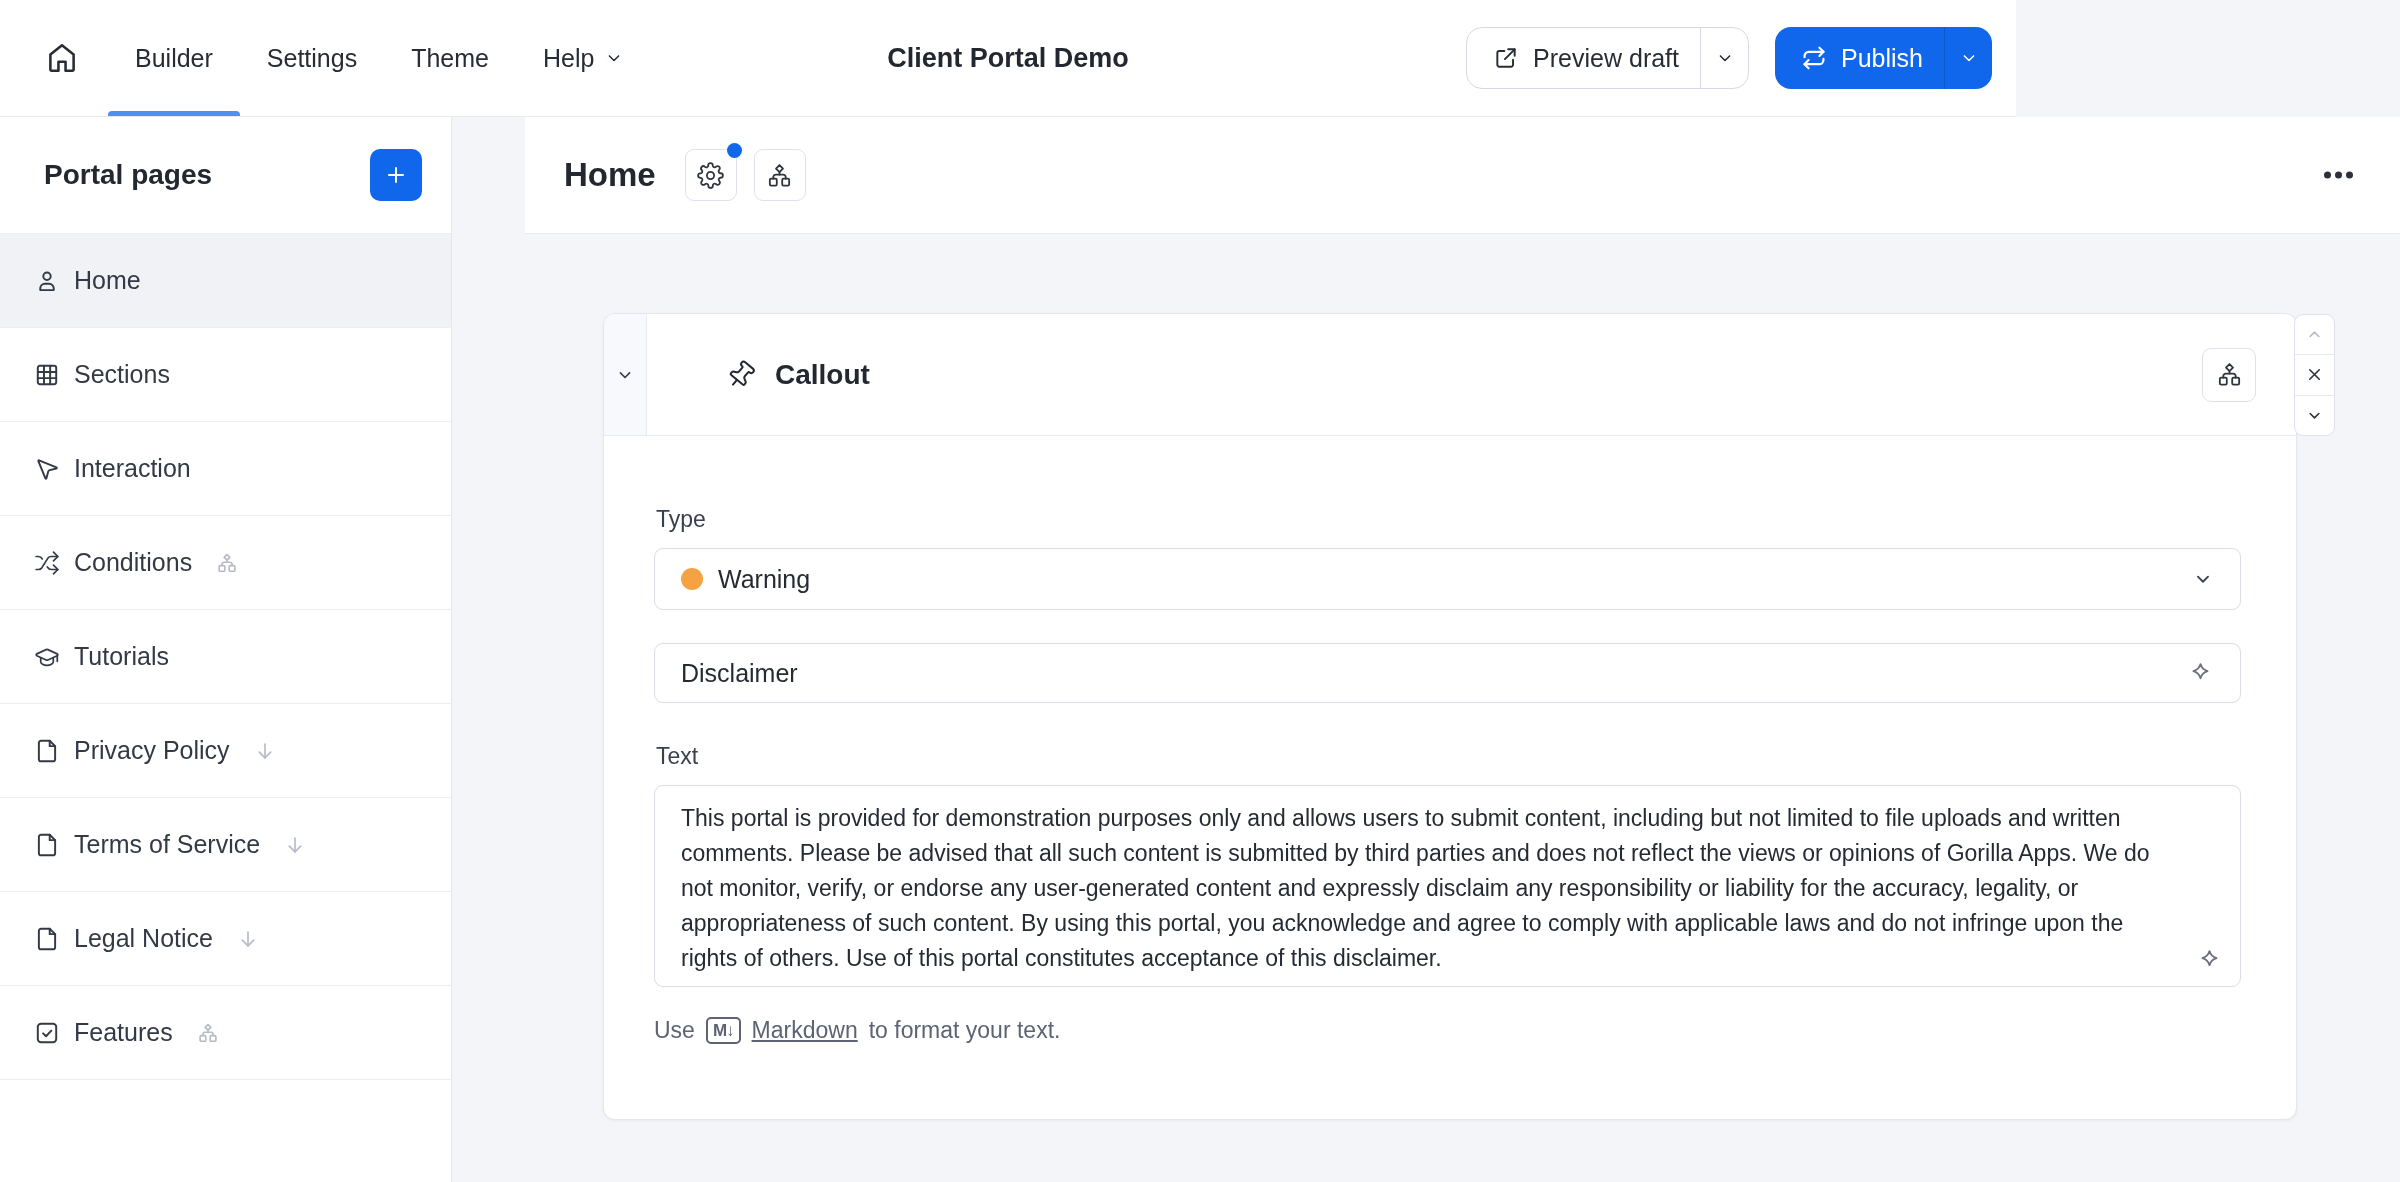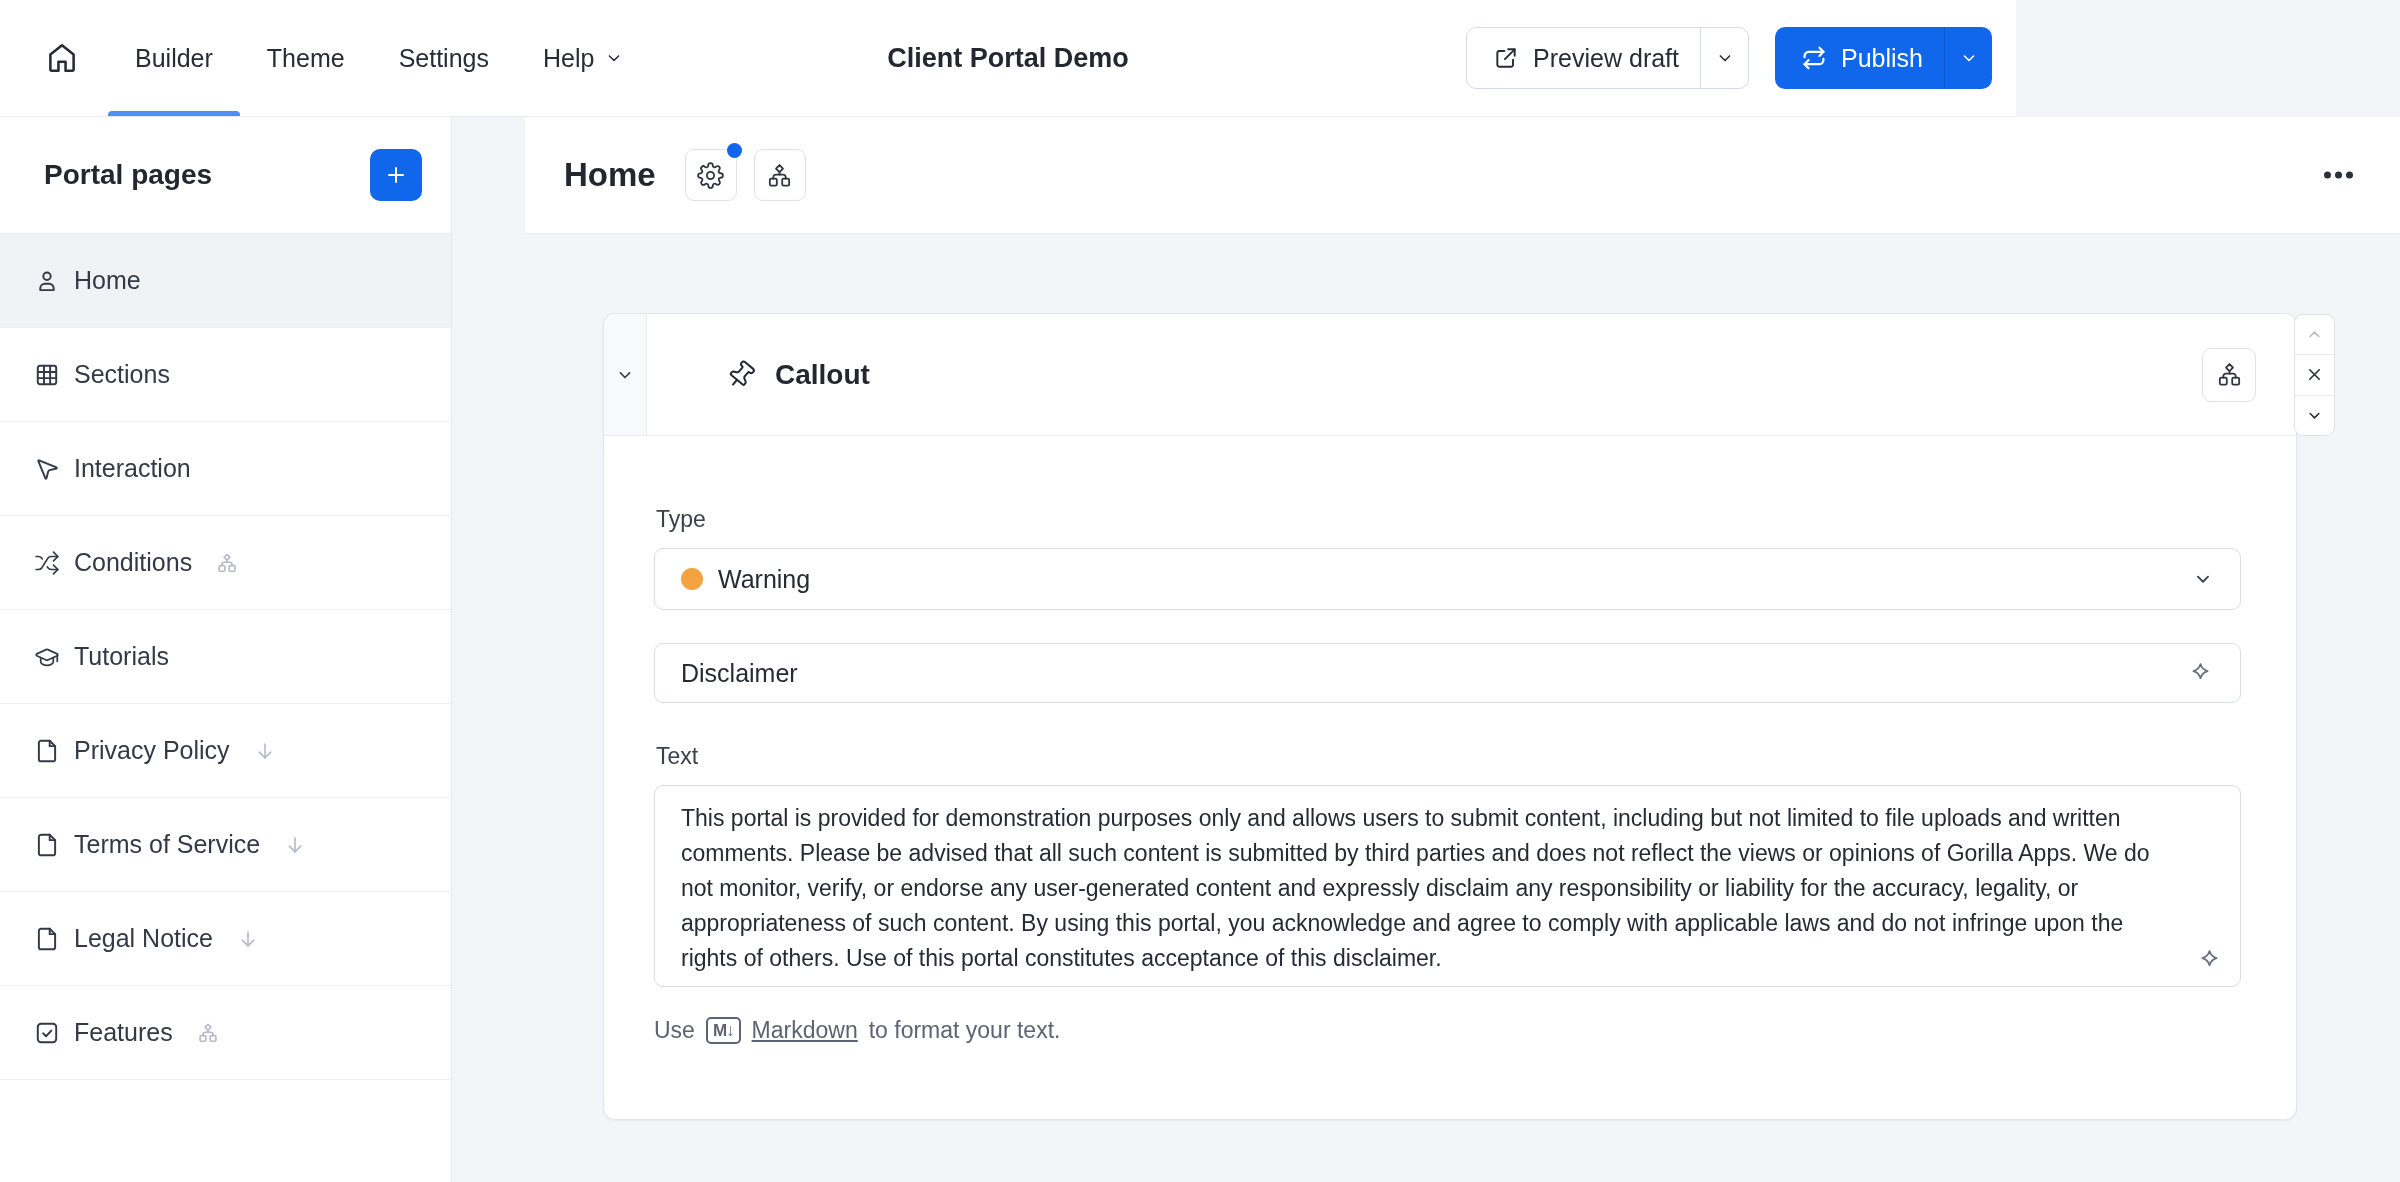--- a/index.html
+++ b/index.html
@@ -19,21 +19,21 @@
 
   
   .topbar{position:absolute;left:0;top:0;width:2016px;height:117px;background:#fff;border-bottom:1px solid var(--border);z-index:5;}
   .home-btn{position:absolute;left:40px;top:50%;transform:translateY(-50%);width:44px;height:44px;display:flex;align-items:center;justify-content:center;color:var(--text);}
   .nav{position:absolute;left:108px;top:0;height:100%;display:flex;}
   .nav-item{position:relative;display:flex;align-items:center;gap:10px;padding:0 27px;font-size:25px;color:var(--text);}
   .nav-item.active::after{content:"";position:absolute;left:0;right:0;bottom:0;height:5px;border-radius:4px 4px 0 0;background:var(--accent-underline);}
   .nav-chev{width:20px;height:20px;color:var(--text);}
   .app-title{position:absolute;left:50%;top:50%;transform:translate(-50%,-50%);font-size:27px;font-weight:700;color:#23272F;white-space:nowrap;}
   .topbar-actions{position:absolute;right:24px;top:50%;transform:translateY(-50%);display:flex;gap:26px;}
-  .btn{height:62px;border-radius:10px;display:flex;align-items:stretch;font-size:25px;overflow:hidden;}
+  .btn{height:62px;border-radius:16px;display:flex;align-items:stretch;font-size:25px;overflow:hidden;}
   .btn-main{display:flex;align-items:center;gap:14px;padding:0 21px 0 26px;}
   .btn-caret{width:48px;display:flex;align-items:center;justify-content:center;}
   .btn.light{background:#fff;border:1px solid #D5D9E4;color:var(--text);}
   .btn.light .btn-caret{border-left:1px solid #D5D9E4;}
   .btn.primary{background:var(--accent);color:#fff;}
   .btn.primary .btn-caret{border-left:1px solid #0E58C8;}
   .bicon{width:26px;height:26px;}
   .caret-ic{width:20px;height:20px;}
 
   
@@ -185,24 +185,24 @@
     <button class="home-btn">
       <svg class="ic" width="34" height="34" viewBox="0 0 24 24">
           <use href="#i-house"></use>
         </svg>
     </button>
     <nav class="nav">
       <div class="nav-item active">
           <span>Builder</span>
         </div>
       <div class="nav-item">
+          <span>Settings</span>
+        </div>
+      <div class="nav-item">
           <span>Theme</span>
-        </div>
-      <div class="nav-item">
-          <span>Settings</span>
         </div>
       <div class="nav-item">
         <span>Help</span>
         <svg class="ic nav-chev" viewBox="0 0 24 24">
             <use href="#i-chev-down"></use>
           </svg>
       </div>
     </nav>
     <div class="app-title">Client Portal Demo</div>
     <div class="topbar-actions">

